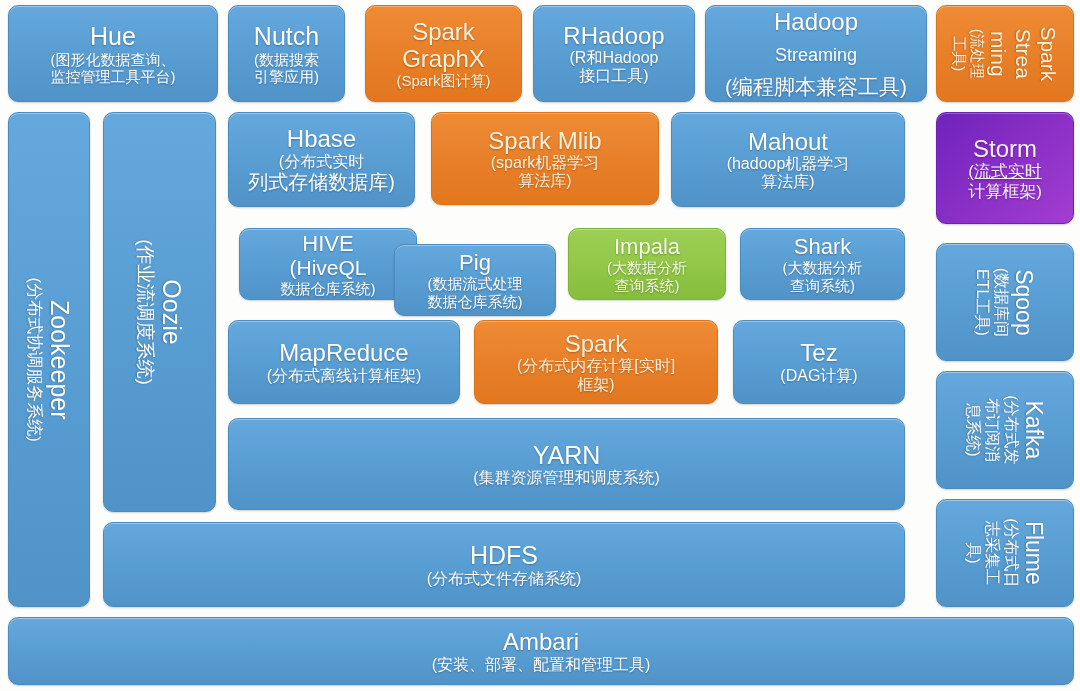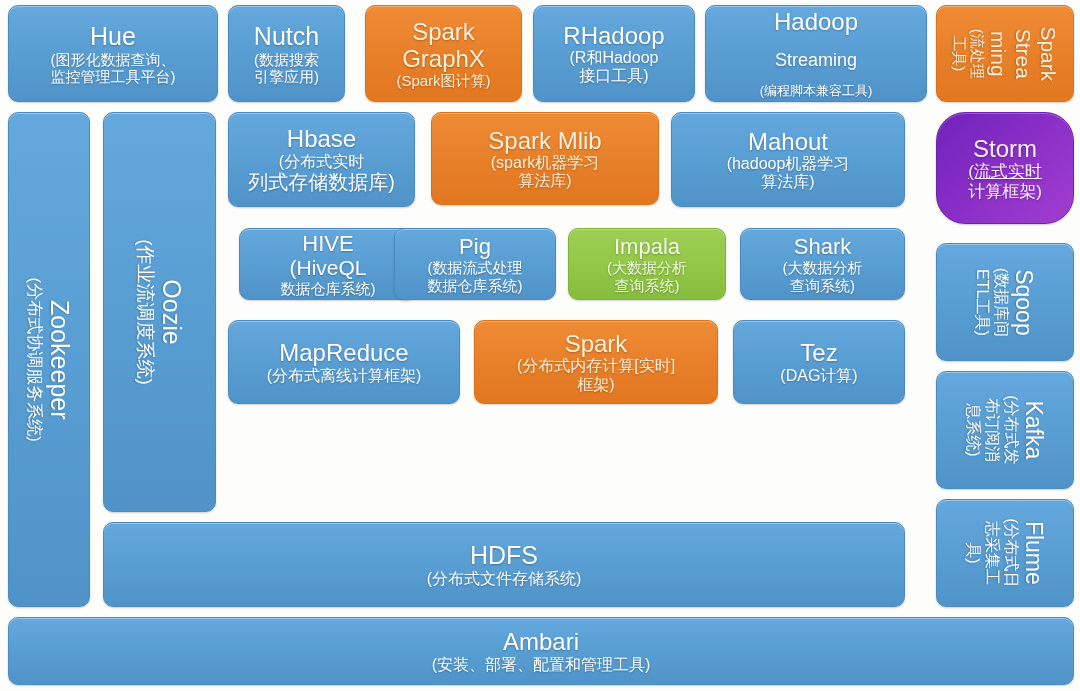--- a/index.html
+++ b/index.html
@@ -101,21 +101,21 @@
 
   <div class="box blue" style="left:533px; top:5px; width:162px; height:97px;">
     <div class="title" style="font-size:24px;">RHadoop</div>
     <div class="subtitle" style="font-size:16px;">(R和Hadoop</div>
     <div class="subtitle" style="font-size:16px;">接口工具)</div>
   </div>
 
   <div class="box blue" style="left:705px; top:5px; width:222px; height:97px;justify-content:space-between;">
     <div class="title" style="font-size:24px;">Hadoop</div>
     <div class="title" style="font-size:18px;">Streaming</div>
-    <div class="subtitle" style="font-size:13px;">(编程脚本兼容工具)</div>
+    <div class="subtitle" style="font-size:21px;">(编程脚本兼容工具)</div>
   </div>
 
   <div class="box orange vert" style="left:936px; top:5px; width:138px; height:97px;">
     <div class="inner" style="width:97px;">
       <div class="title" style="font-size:21px;">Spark</div>
       <div class="title" style="font-size:21px;">Strea</div>
       <div class="title" style="font-size:21px;">ming</div>
       <div class="subtitle" style="font-size:15px;">(流处理</div>
       <div class="subtitle" style="font-size:15px;">工具)</div>
     </div>
@@ -152,21 +152,21 @@
     <div class="subtitle" style="font-size:16px;">(hadoop机器学习</div>
     <div class="subtitle" style="font-size:16px;">算法库)</div>
   </div>
 
   <div class="box blue" style="left:239px; top:228px; width:178px; height:72px;">
     <div class="title" style="font-size:22px;">HIVE</div>
     <div class="subtitle" style="font-size:21px;">(HiveQL</div>
     <div class="subtitle" style="font-size:15px;">数据仓库系统)</div>
   </div>
 
-  <div class="box blue" style="left:394px; top:228px; width:162px; height:72px;">
+  <div class="box blue" style="left:394px; top:244px; width:162px; height:72px;">
     <div class="title" style="font-size:22px;">Pig</div>
     <div class="subtitle" style="font-size:15px;">(数据流式处理</div>
     <div class="subtitle" style="font-size:15px;">数据仓库系统)</div>
   </div>
 
   <div class="box green" style="left:568px; top:228px; width:158px; height:72px;">
     <div class="title" style="font-size:22px;">Impala</div>
     <div class="subtitle" style="font-size:15px;">(大数据分析</div>
     <div class="subtitle" style="font-size:15px;">查询系统)</div>
   </div>
@@ -186,32 +186,36 @@
     <div class="title" style="font-size:24px;">Spark</div>
     <div class="subtitle" style="font-size:16px;">(分布式内存计算[实时]</div>
     <div class="subtitle" style="font-size:16px;">框架)</div>
   </div>
 
   <div class="box blue" style="left:733px; top:320px; width:172px; height:84px;">
     <div class="title" style="font-size:24px;">Tez</div>
     <div class="subtitle" style="font-size:16px;">(DAG计算)</div>
   </div>
 
+  <div class="box blue" style="left:228px; top:418px; width:677px; height:92px;">
+    <div class="title" style="font-size:25px;">YARN</div>
+    <div class="subtitle" style="font-size:16px;">(集群资源管理和调度系统)</div>
+  </div>
 
   <div class="box blue" style="left:103px; top:522px; width:802px; height:85px;">
     <div class="title" style="font-size:25px;">HDFS</div>
     <div class="subtitle" style="font-size:16px;">(分布式文件存储系统)</div>
   </div>
 
   <div class="box blue" style="left:8px; top:617px; width:1066px; height:68px;">
     <div class="title" style="font-size:24px;">Ambari</div>
     <div class="subtitle" style="font-size:16px;">(安装、部署、配置和管理工具)</div>
   </div>
 
-  <div class="box purple" style="left:936px; top:112px; width:138px; height:112px;border-radius:29px;">
+  <div class="box purple" style="left:936px; top:112px; width:138px; height:112px;">
     <div class="title" style="font-size:24px;">Storm</div>
     <div class="subtitle" style="font-size:17px;text-decoration:underline;">(流式实时</div>
     <div class="subtitle" style="font-size:17px;">计算框架)</div>
   </div>
 
   <div class="box blue vert" style="left:936px; top:243px; width:138px; height:118px;">
     <div class="inner" style="width:118px;">
       <div class="title" style="font-size:23px;">Sqoop</div>
       <div class="subtitle" style="font-size:16px;">(数据库间</div>
       <div class="subtitle" style="font-size:16px;">ETL工具)</div>

